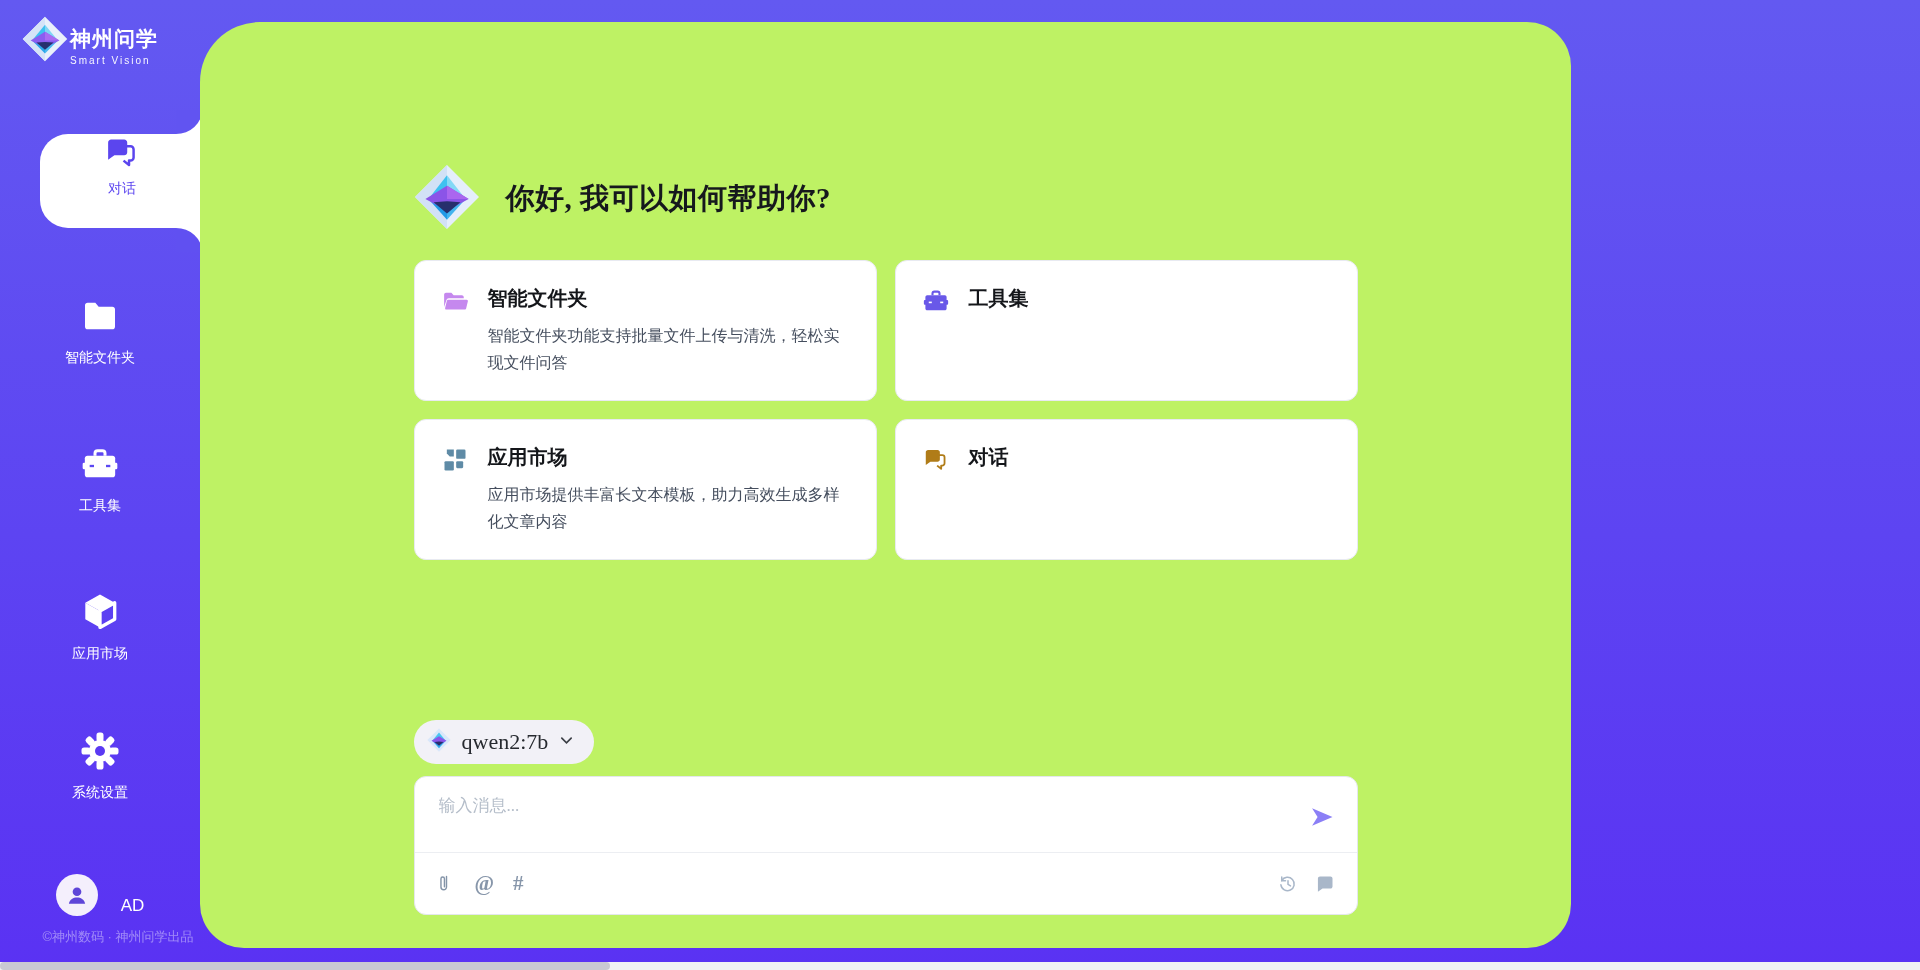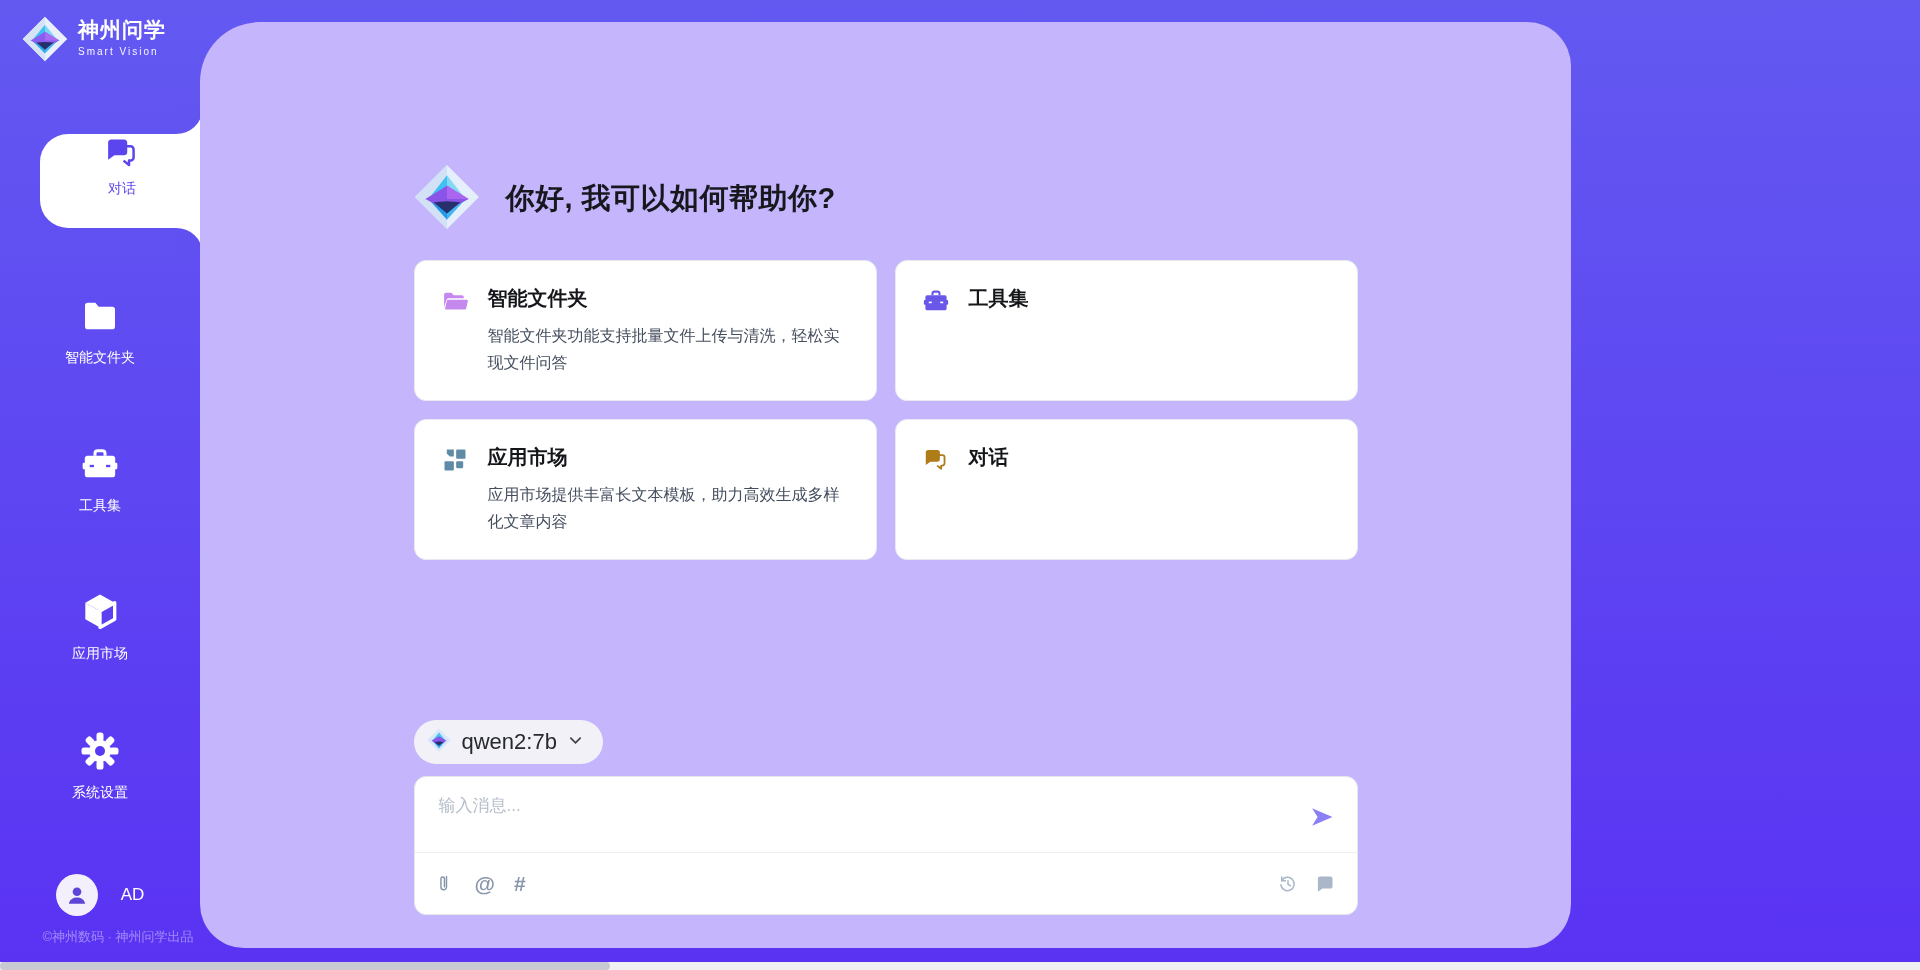--- a/index.html
+++ b/index.html
@@ -6,47 +6,47 @@
   html,body { width:1920px; height:970px; }
   body {
     font-family:"Liberation Sans", sans-serif;
     background:linear-gradient(180deg,#6359f1 0%, #5d44f2 55%, #5a32f3 100%);
     position:relative; overflow:hidden;
   }
 
   
   .pane {
     position:absolute; left:200px; top:22px; width:1371px; height:926px;
-    background:#c4b5fd; border-radius:60px 44px 44px 44px;
+    background:#bef264; border-radius:60px 44px 44px 44px;font-family:Liberation Serif, serif;
   }
   .content { width:944px; margin:0 auto; padding-top:142px; }
 
   
   .sidebar { position:absolute; left:0; top:0; width:200px; height:100%; color:#fff; }
-  .brand { position:absolute; top:16px; left:22px; display:flex; align-items:flex-start; gap:10px; }
+  .brand { position:absolute; top:16px; left:22px; display:flex; align-items:flex-end; gap:2px; }
   .brand-name { font-size:21px; font-weight:bold; letter-spacing:1px; }
   .brand-sub { font-size:10px; letter-spacing:2px; margin-top:2px; opacity:.95; }
 
   .tab-active {
     position:absolute; left:40px; top:134px; width:164px; height:94px;
     background:#fff; border-radius:28px 0 0 28px; text-align:center; cursor:pointer;
   }
   .tab-active .icn { margin-top:13px; }
   .tab-active .lbl { display:block; font-size:14px; color:#5b45f0; margin-top:4px; }
   .fillet { position:absolute; left:176px; width:26px; height:24px; background:#fff; }
   .fillet.f-top { top:110px; }
   .fillet.f-top::after { content:""; position:absolute; inset:0; background:#6154f1; border-bottom-right-radius:100%; }
   .fillet.f-bot { top:228px; }
   .fillet.f-bot::after { content:""; position:absolute; inset:0; background:#6050f1; border-top-right-radius:100%; }
 
   .nav-item { position:absolute; left:0; width:200px; text-align:center; cursor:pointer; }
   .nav-item .lbl { display:block; font-size:14px; color:#fff; margin-top:9px; }
   .ni-1 { top:296px; } .ni-2 { top:444px; } .ni-3 { top:590px; } .ni-4 { top:731px; }
 
-  .user-row { position:absolute; top:874px; left:0; width:200px; display:flex; align-items:center; justify-content:center; gap:23px; cursor:pointer; }
+  .user-row { position:absolute; top:874px; left:0; width:200px; display:flex; align-items:flex-end; justify-content:center; gap:23px; cursor:pointer; }
   .avatar { width:42px; height:42px; border-radius:50%; background:#f4effc; display:flex; align-items:center; justify-content:center; }
   .user-name { font-size:17px; color:#fff; }
   .side-footer { position:absolute; top:928px; left:0; width:200px; text-align:center; font-size:13px; color:rgba(255,255,255,.42); white-space:nowrap;padding-left:36px; }
 
   
   .hero { display:flex; align-items:center; gap:26px; }
   .hero h1 { font-size:29px; font-weight:800; color:#16181d; letter-spacing:.5px; }
 
   
   .cards { display:grid; grid-template-columns:1fr 1fr; gap:18px; margin-top:26px; }

